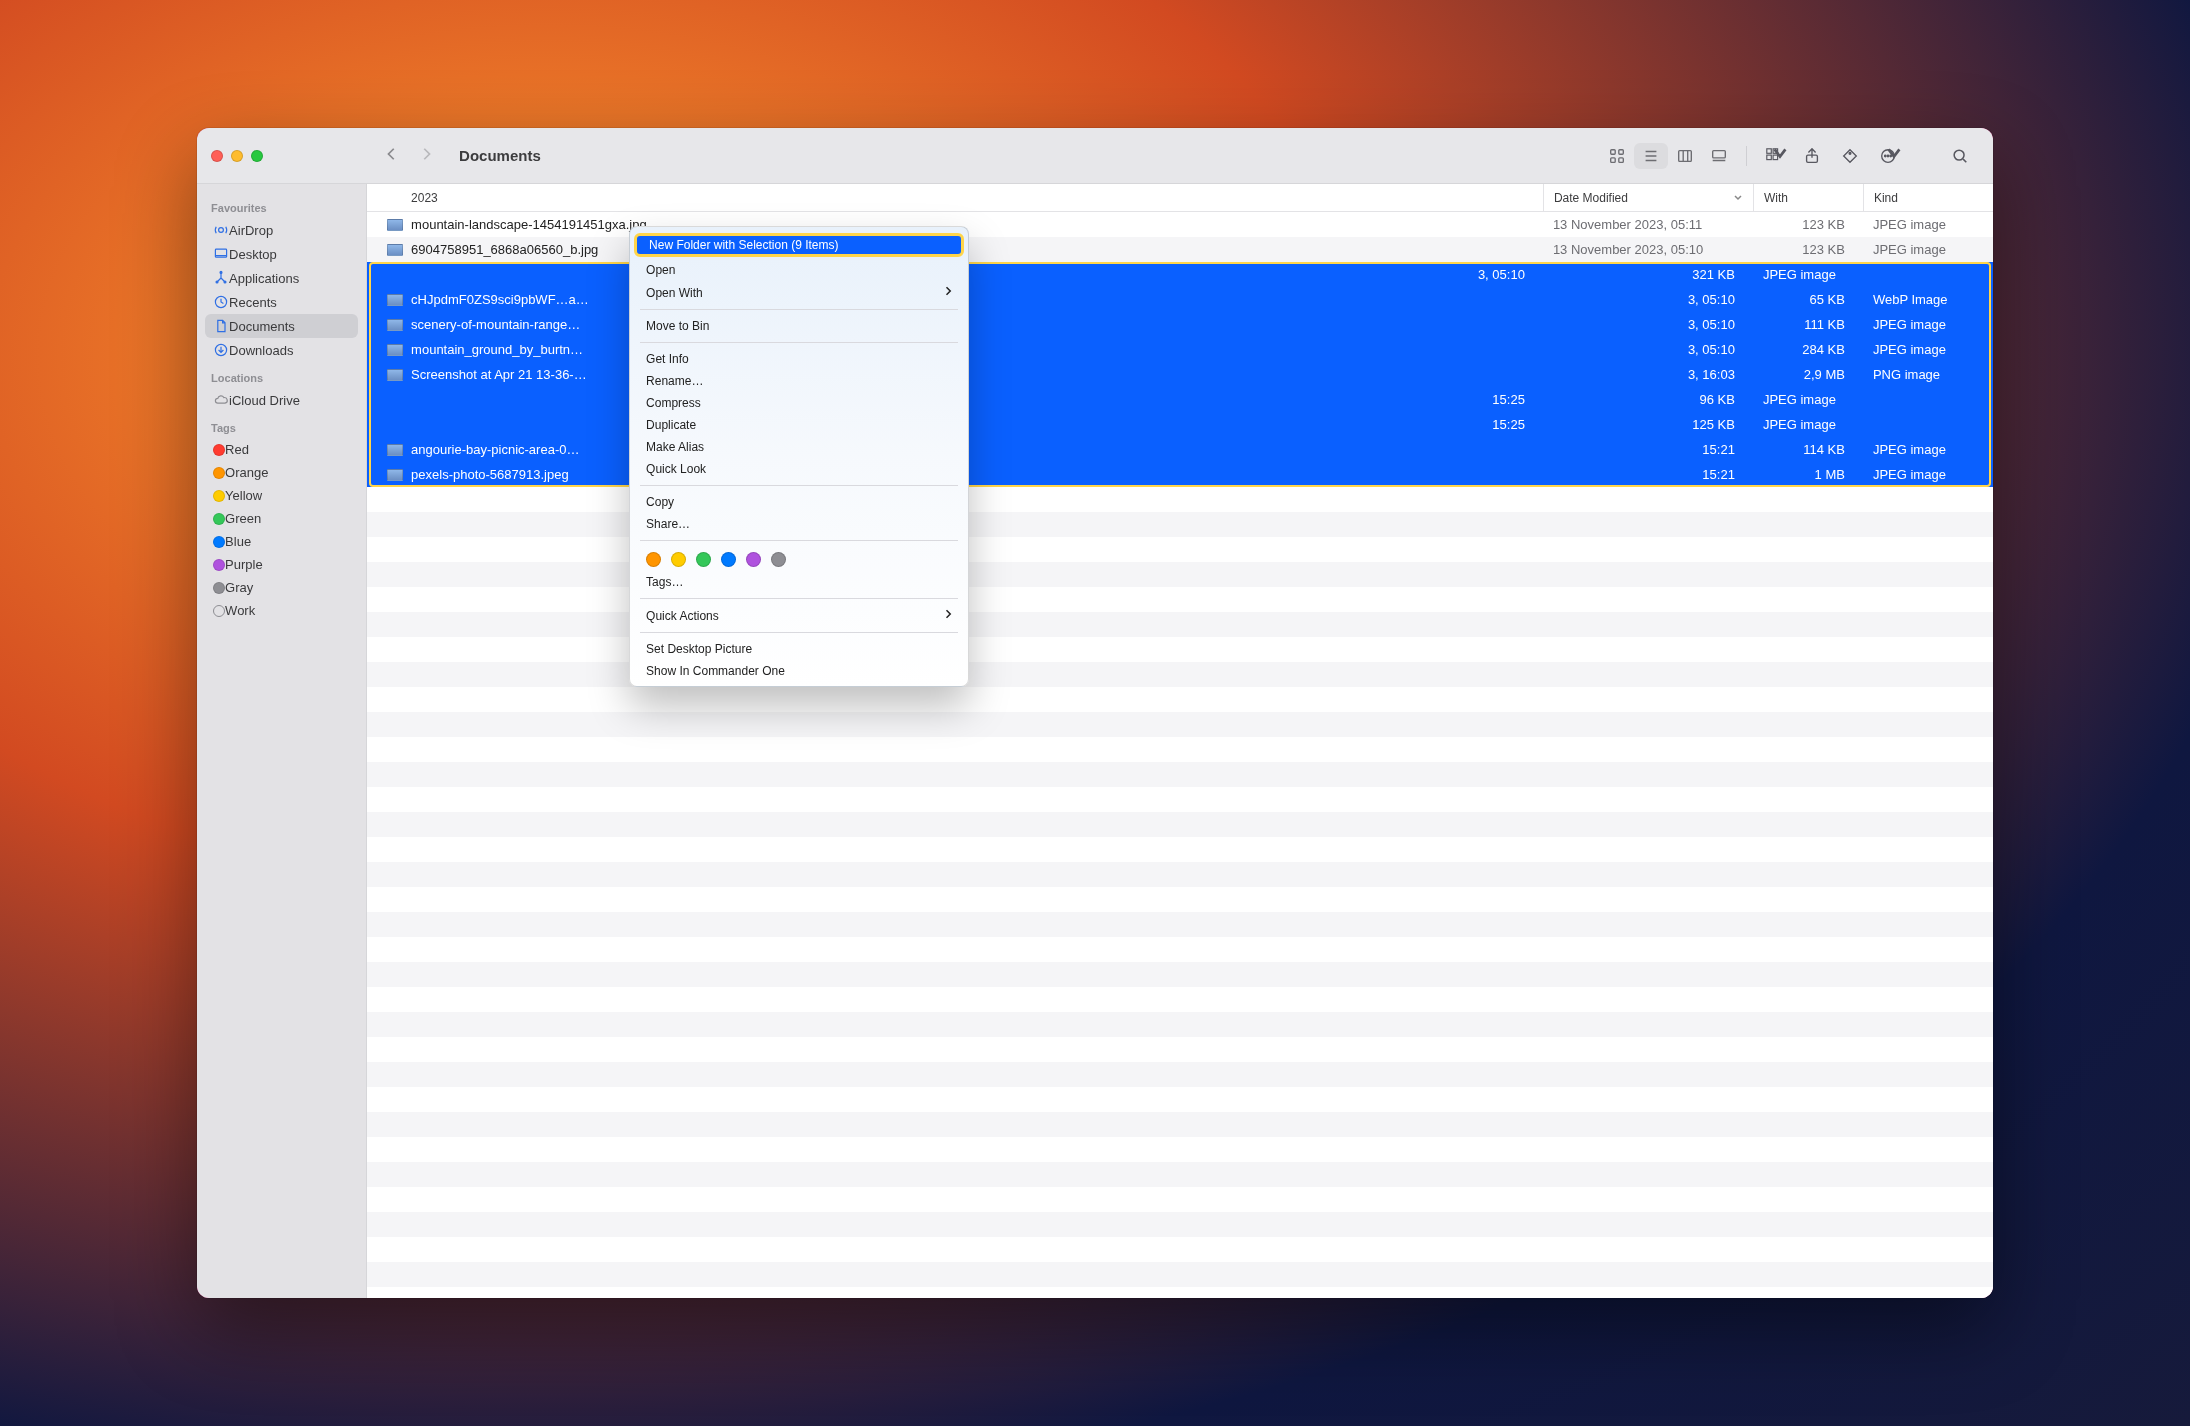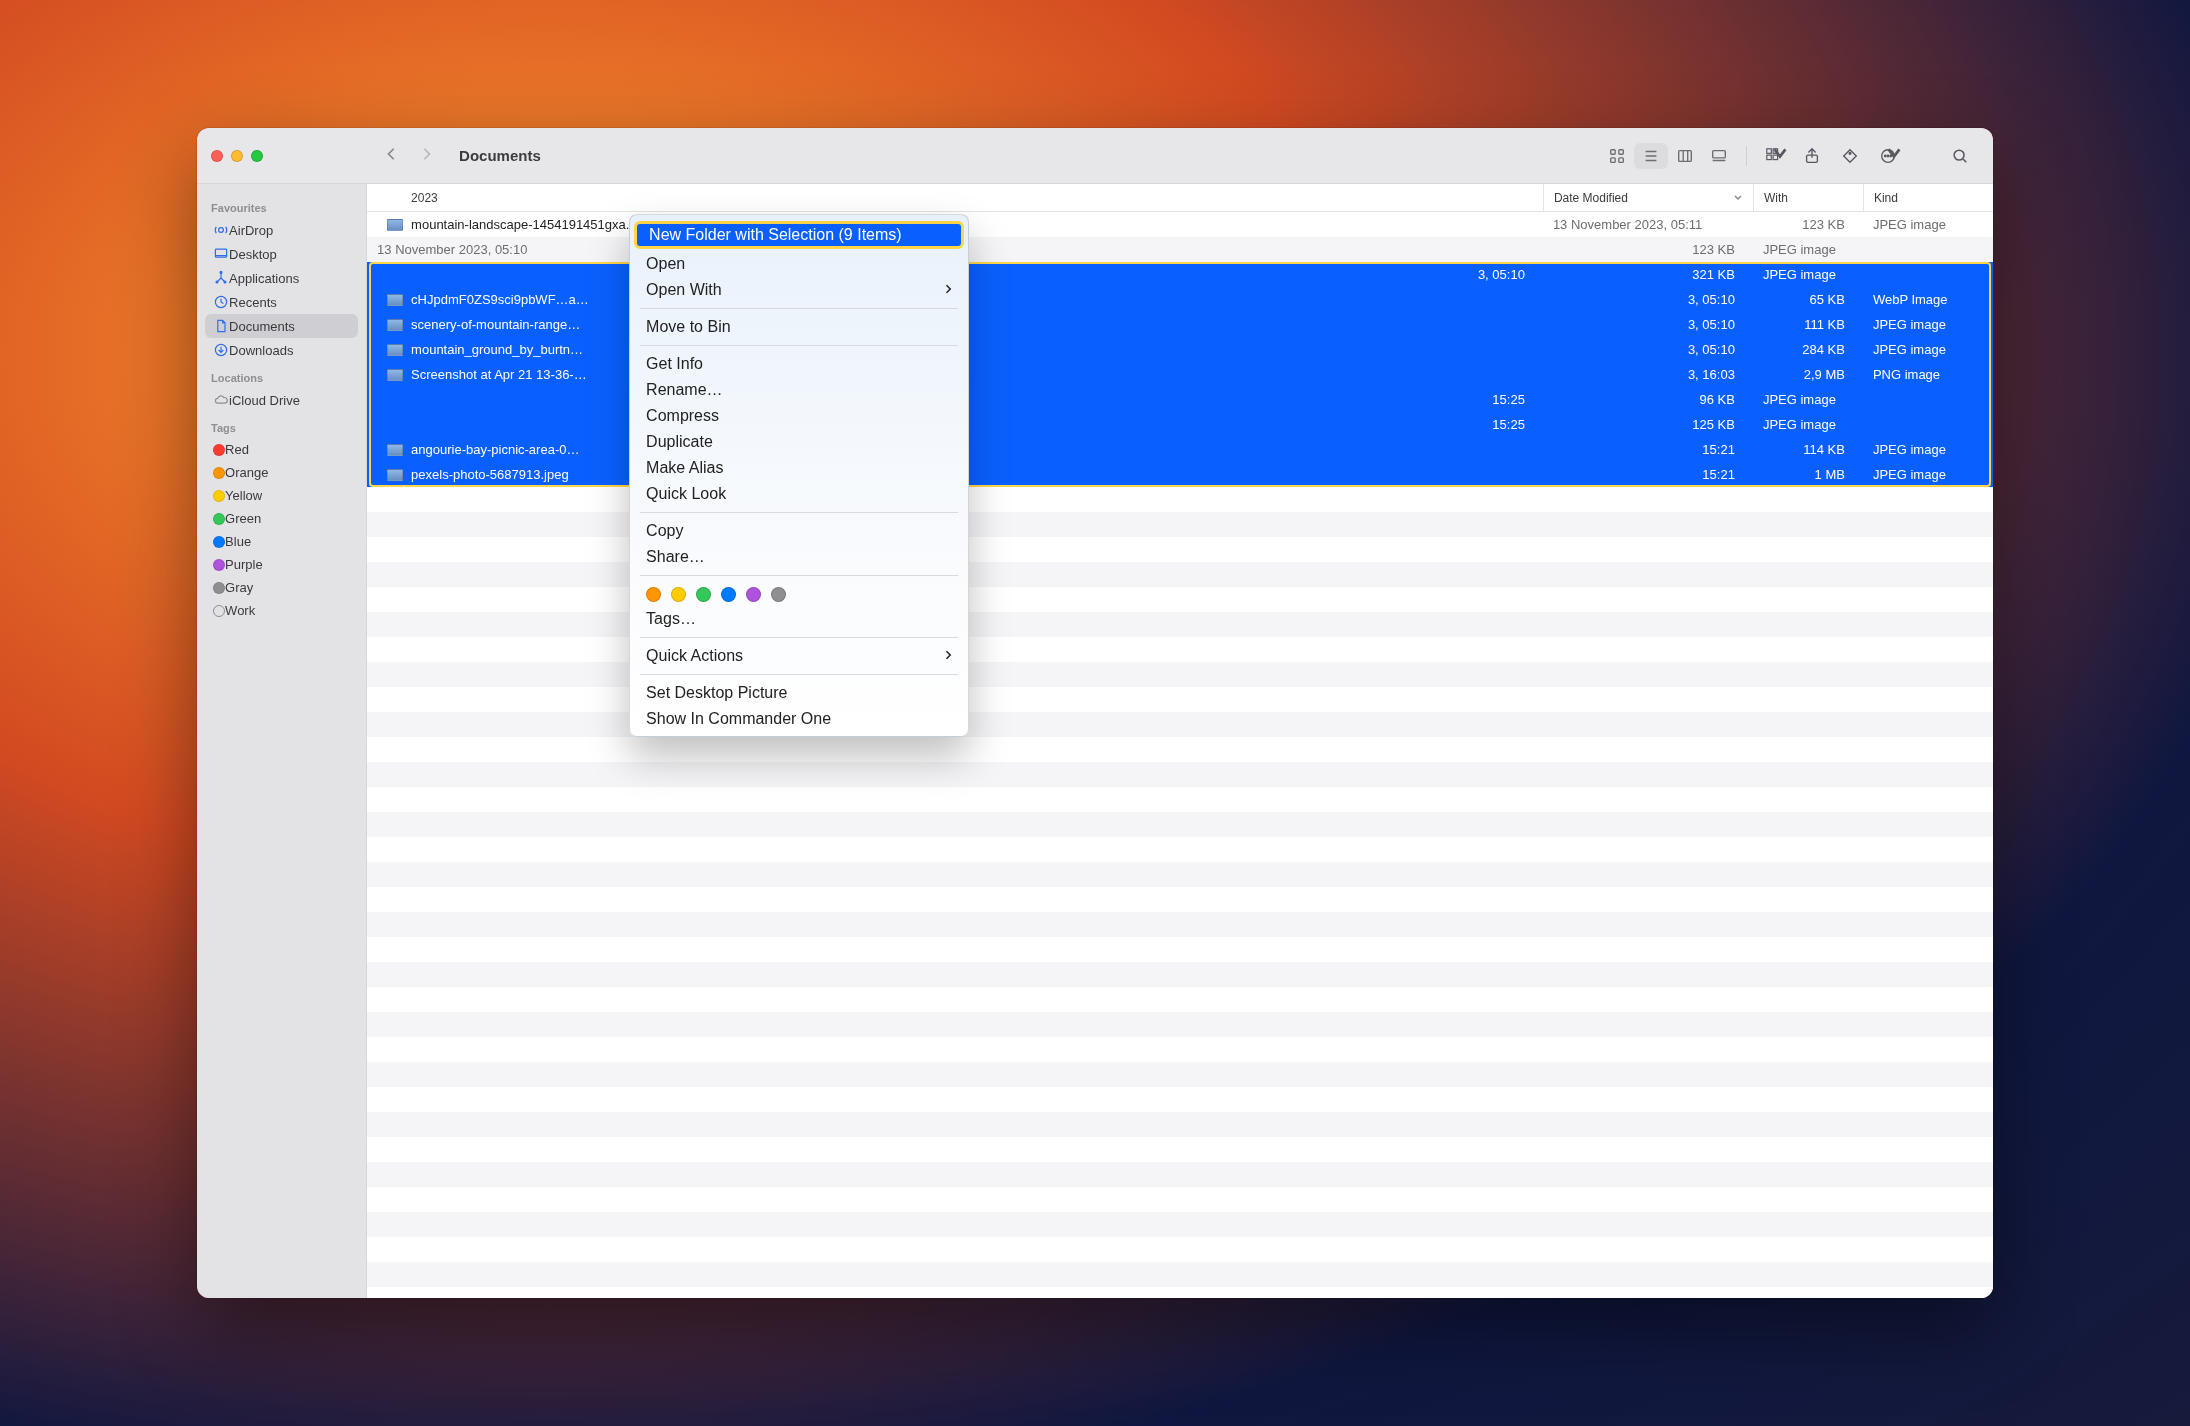--- a/index.html
+++ b/index.html
@@ -82,22 +82,23 @@
 .stripes { position: absolute; left: 0; right: 0; top: calc(28px + 25px*11); bottom: 0; background: repeating-linear-gradient(#fff 0 25px,#f5f5f7 25px 50px); }
 
 .ctx-menu {
   position: absolute;
   width: 340px;
   background: linear-gradient(#e8f1fb,#f6f9fd 50%,#ffffff);
   border: 1px solid rgba(0,0,0,.15);
   border-radius: 8px;
   box-shadow: 0 20px 40px rgba(0,0,0,.25);
   padding: 4px 0;
-  font-size: 16px; color: #222;
+  font-size: 12px; color: #222;
   z-index: 10;
+  margin-top: 12px;
 }
 .mi { padding: 4px 16px; display: flex; align-items: center; justify-content: space-between; }
 .mi.highlight { background: #0a60ff; color: #fff; margin: 0 4px; border-radius: 4px; }
 .mi.hl-out { border: 3px solid #ffd54a; border-radius: 6px; margin: 2px 4px; padding: 2px 12px; }
 .msep { height: 1px; background: #d9d9de; margin: 5px 10px; }
 .mi .chev svg { width: 8px; height: 12px; }
 .color-row { display: flex; gap: 10px; padding: 6px 16px 4px; }
 .cdot { width: 15px; height: 15px; border-radius: 50%; border: .5px solid rgba(0,0,0,.15); }
 
 .search-ic { margin-left: auto; margin-right: 6px; }
@@ -329,20 +330,24 @@
           <div class="row">
     <div class="cell name">
               <span class="thumb"></span>
               <span>mountain-landscape-1454191451gxa.jpg</span>
             </div>
     <div class="cell date" style="">13 November 2023, 05:11</div>
     <div class="cell size">123 KB</div>
     <div class="cell kind">JPEG image</div>
           </div>
           <div class="row">
+    <div class="cell name">
+              <span class="thumb"></span>
+              <span>6904758951_6868a06560_b.jpg</span>
+            </div>
     <div class="cell date" style="">13 November 2023, 05:10</div>
     <div class="cell size">123 KB</div>
     <div class="cell kind">JPEG image</div>
           </div>
           <div class="row sel">
     <div class="cell date" style="text-align:right;padding-right:18px;">3, 05:10</div>
     <div class="cell size">321 KB</div>
     <div class="cell kind">JPEG image</div>
           </div>
           <div class="row sel">

